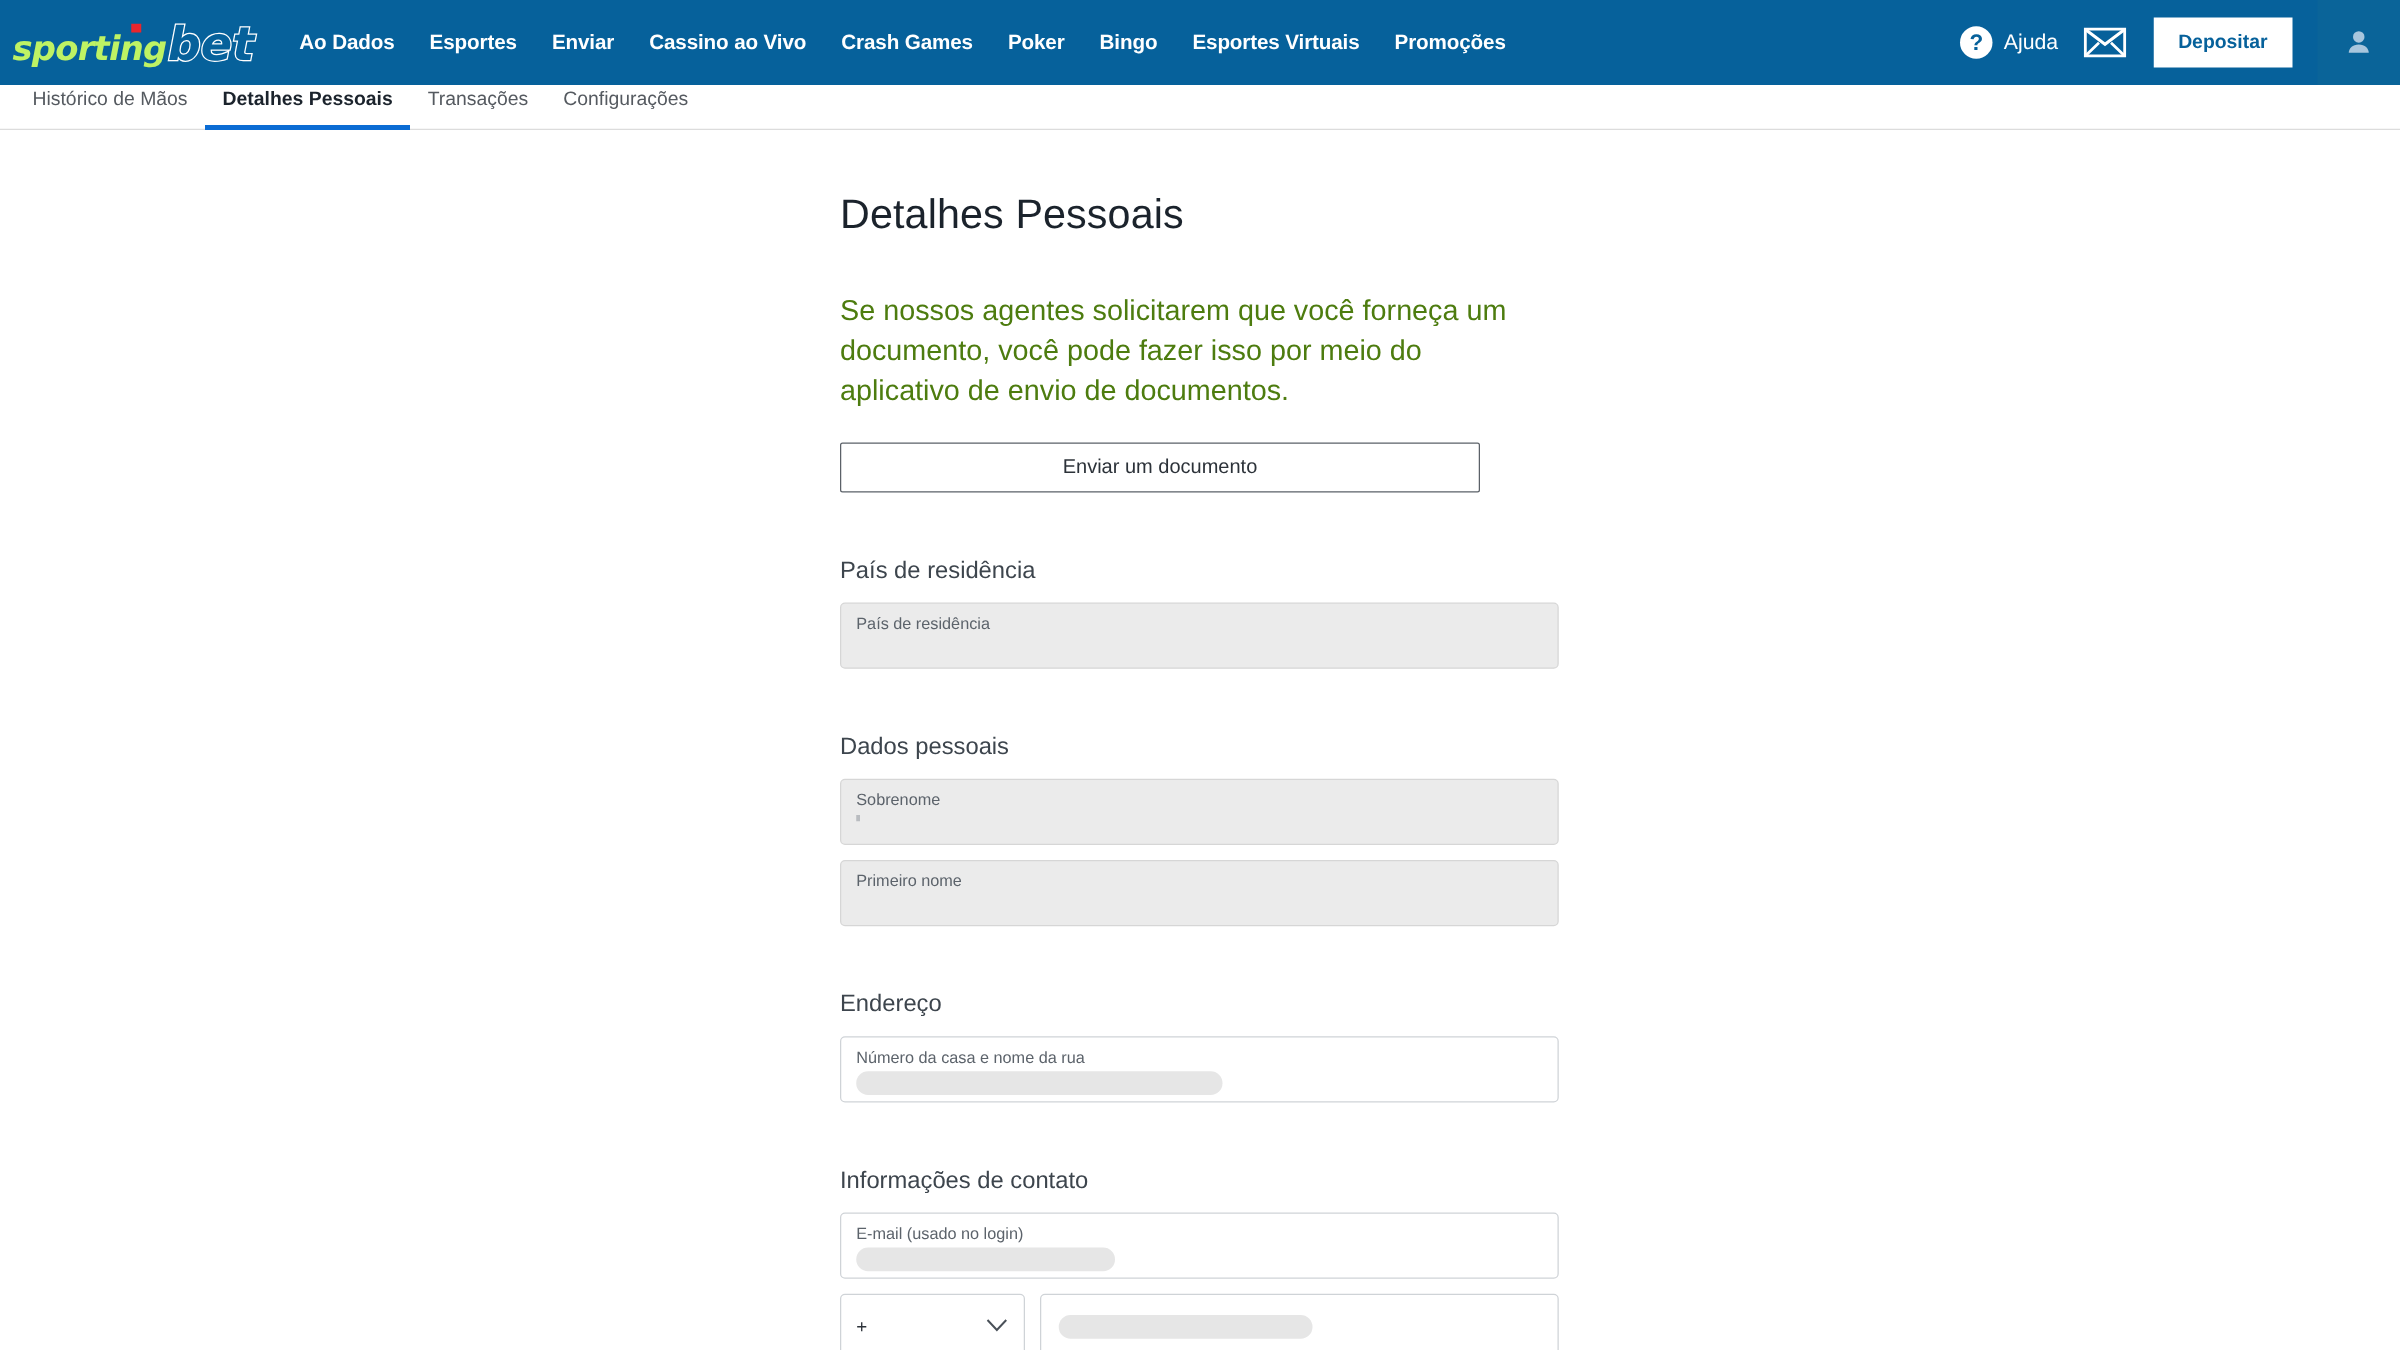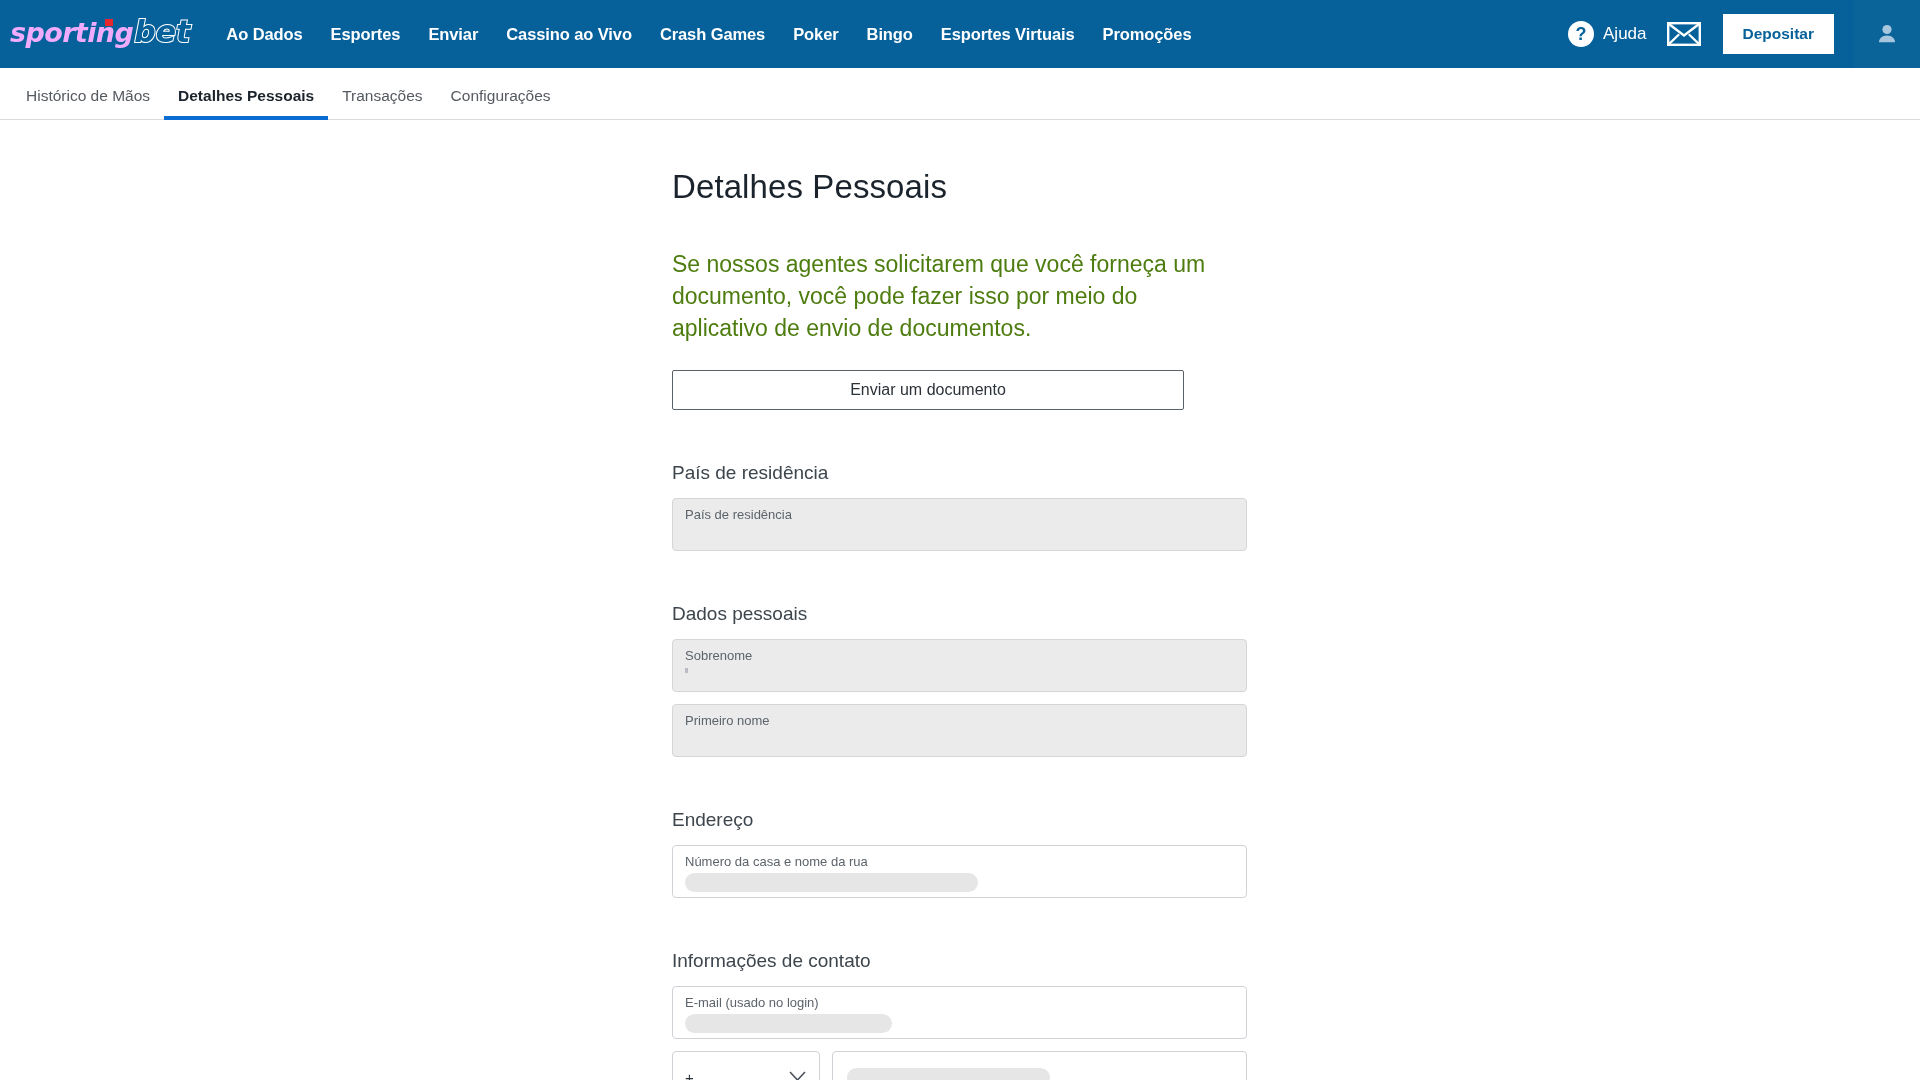--- a/index.html
+++ b/index.html
@@ -31,28 +31,28 @@
     height: 34px;
     position: relative;
     user-select: none;
   }
   .logo-sporting {
     font-family: "DejaVu Sans", sans-serif;
     font-style: italic;
     font-weight: bold;
     font-size: 27px;
     letter-spacing: -0.6px;
-    color: #f0abfc;
+    color: #bef264;
     line-height: 1;
   }
   .logo-bet {
     font-family: "DejaVu Sans", sans-serif;
     font-style: italic;
     font-weight: bold;
-    font-size: 30px;
+    font-size: 37px;
     letter-spacing: 0px;
     line-height: 1;
     color: #06619b;
     -webkit-text-stroke: 2px #ffffff;
     paint-order: stroke fill;
     margin-left: 1px;
   }
   .logo-dot {
     position: absolute;
     left: 95px;
@@ -135,21 +135,21 @@
     height: 68px;
     background: #0a6499;
     display: flex;
     align-items: center;
     justify-content: center;
     cursor: pointer;
   }
 
   
   .subnav {
-    height: 52px;
+    height: 36px;
     border-bottom: 1px solid #dcdcdc;
     display: flex;
     align-items: flex-end;
     padding-left: 12px;
     box-sizing: border-box;
     background: #ffffff;
   }
   .tab {
     position: relative;
     font-size: 15.5px;

